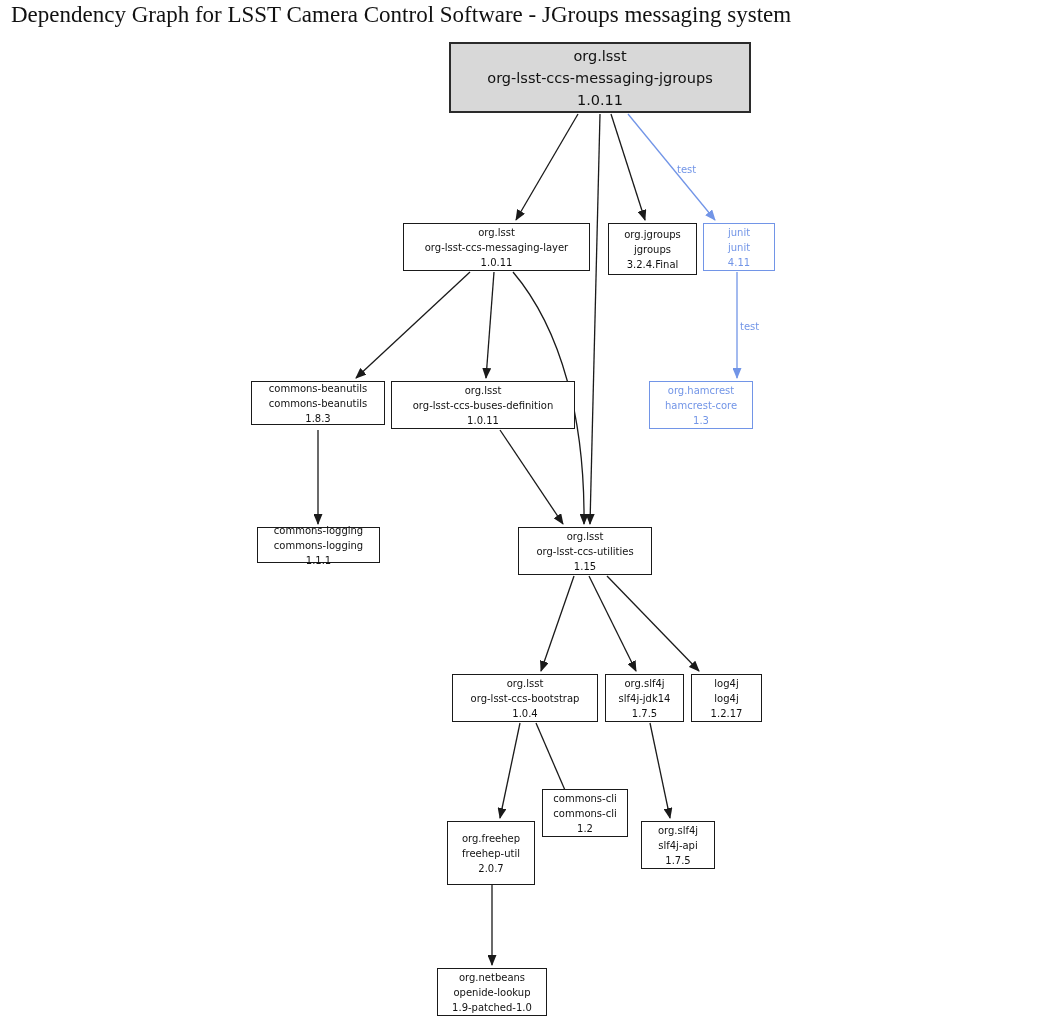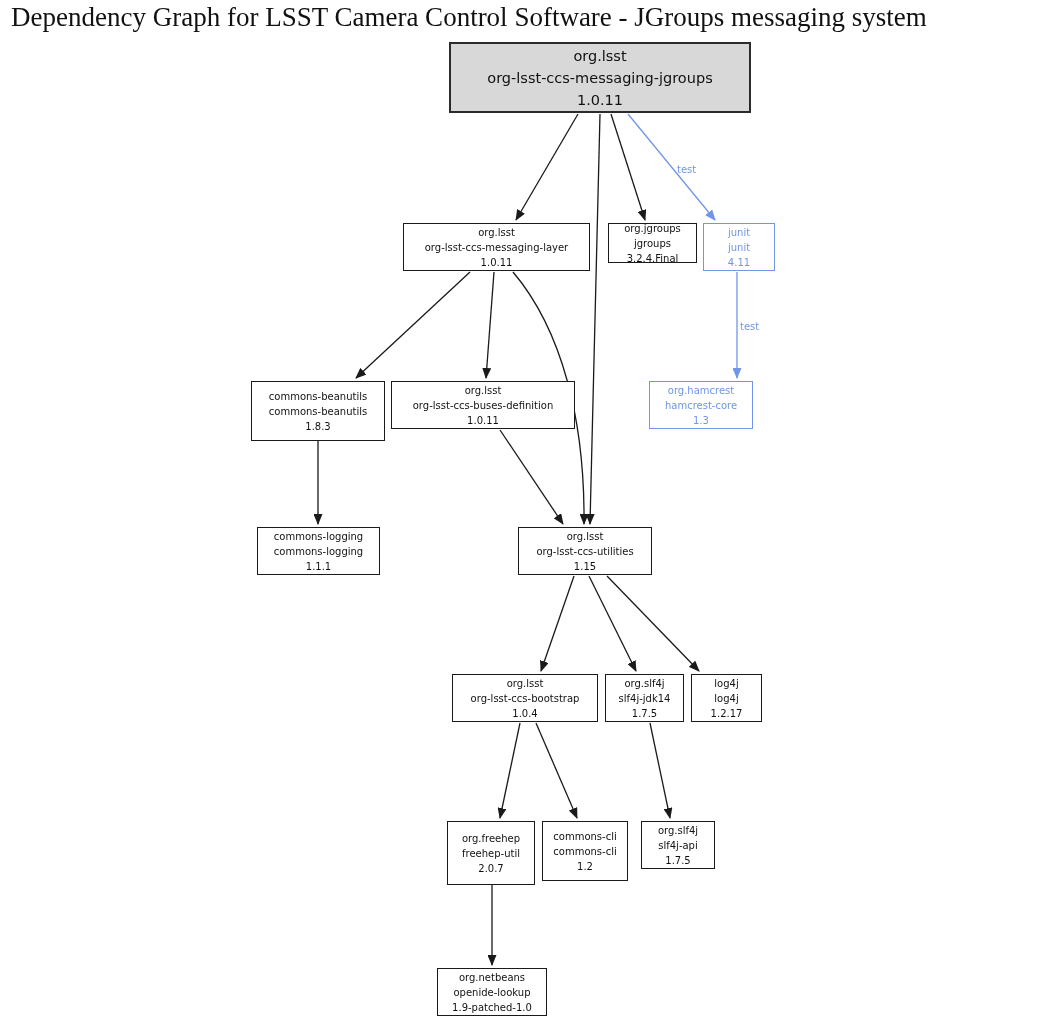--- a/index.html
+++ b/index.html
@@ -1,19 +1,19 @@
 <!DOCTYPE html>
 <html><head>
 <meta charset="utf-8">
 <style>
   html,body{margin:0;padding:0;background:#ffffff;}
   .canvas{position:relative;width:1043px;height:1021px;background:#ffffff;overflow:hidden;
           font-family:"DejaVu Sans",sans-serif;}
   .title{position:absolute;left:11px;top:2px;font-family:"Liberation Serif",serif;
-         font-size:27px;color:#111;white-space:nowrap;font-weight:400;}
+         font-size:23px;color:#111;white-space:nowrap;font-weight:400;}
   svg.edges{position:absolute;left:0;top:0;width:1043px;height:1021px;}
   svg.edges path.edge{stroke:#1a1a1a;stroke-width:1.3;fill:none;}
   svg.edges path.edge.blue{stroke:#7295e7;}
   .elabel{font-family:"DejaVu Sans",sans-serif;font-size:10px;fill:#7295e7;}
   .node{position:absolute;box-sizing:border-box;background:#ffffff;border:1.5px solid #1a1a1a;
         display:flex;flex-direction:column;justify-content:center;align-items:center;
         text-align:right;font-size:10px;line-height:15px;color:#111;white-space:nowrap;}
   .node.root{background:#d8d8d8;border:2px solid #2b2b2b;font-size:14.5px;line-height:22px;}
   .node.test{border-color:#7295e7;color:#7295e7;}
 </style>
@@ -66,51 +66,51 @@
     <div>org-lsst-ccs-messaging-jgroups</div>
     <div>1.0.11</div>
   </div>
 
   <div class="node" style="left:403px;top:223px;width:187px;height:48px">
     <div>org.lsst</div>
     <div>org-lsst-ccs-messaging-layer</div>
     <div>1.0.11</div>
   </div>
 
-  <div class="node" style="left:608px;top:223px;width:89px;height:40px">
+  <div class="node" style="left:608px;top:223px;width:89px;height:52px">
     <div>org.jgroups</div>
     <div>jgroups</div>
     <div>3.2.4.Final</div>
   </div>
 
   <div class="node test" style="left:703px;top:223px;width:72px;height:48px">
     <div>junit</div>
     <div>junit</div>
     <div>4.11</div>
   </div>
 
-  <div class="node" style="left:251px;top:381px;width:134px;height:60px">
+  <div class="node" style="left:251px;top:381px;width:134px;height:44px">
     <div>commons-beanutils</div>
     <div>commons-beanutils</div>
     <div>1.8.3</div>
   </div>
 
   <div class="node" style="left:391px;top:381px;width:184px;height:48px">
     <div>org.lsst</div>
     <div>org-lsst-ccs-buses-definition</div>
     <div>1.0.11</div>
   </div>
 
   <div class="node test" style="left:649px;top:381px;width:104px;height:48px">
     <div>org.hamcrest</div>
     <div>hamcrest-core</div>
     <div>1.3</div>
   </div>
 
-  <div class="node" style="left:257px;top:527px;width:123px;height:48px">
+  <div class="node" style="left:257px;top:527px;width:123px;height:36px">
     <div>commons-logging</div>
     <div>commons-logging</div>
     <div>1.1.1</div>
   </div>
 
   <div class="node" style="left:518px;top:527px;width:134px;height:48px">
     <div>org.lsst</div>
     <div>org-lsst-ccs-utilities</div>
     <div>1.15</div>
   </div>
@@ -132,21 +132,21 @@
     <div>log4j</div>
     <div>1.2.17</div>
   </div>
 
   <div class="node" style="left:447px;top:821px;width:88px;height:64px">
     <div>org.freehep</div>
     <div>freehep-util</div>
     <div>2.0.7</div>
   </div>
 
-  <div class="node" style="left:542px;top:821px;width:86px;height:60px">
+  <div class="node" style="left:542px;top:789px;width:86px;height:48px">
     <div>commons-cli</div>
     <div>commons-cli</div>
     <div>1.2</div>
   </div>
 
   <div class="node" style="left:641px;top:821px;width:74px;height:48px">
     <div>org.slf4j</div>
     <div>slf4j-api</div>
     <div>1.7.5</div>
   </div>

